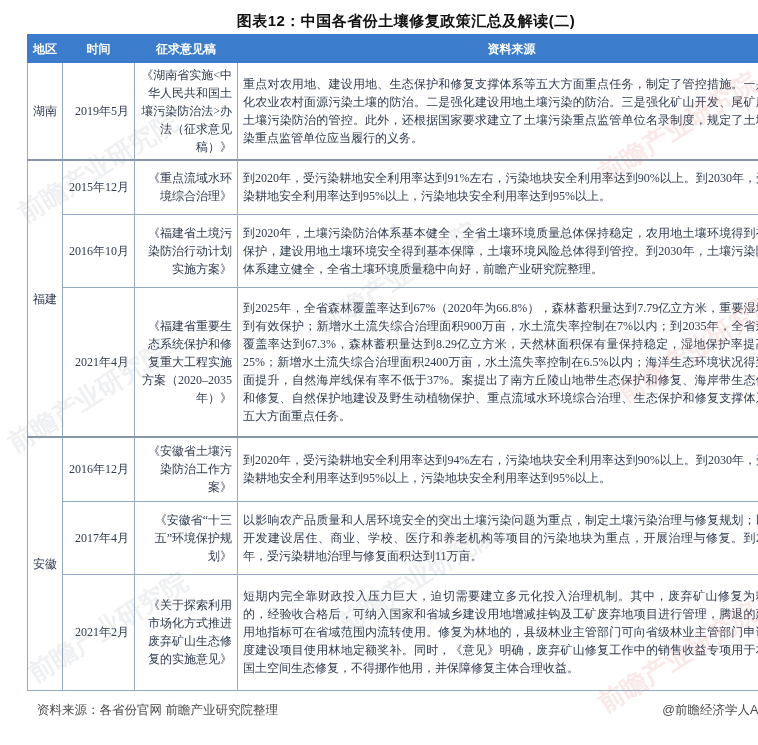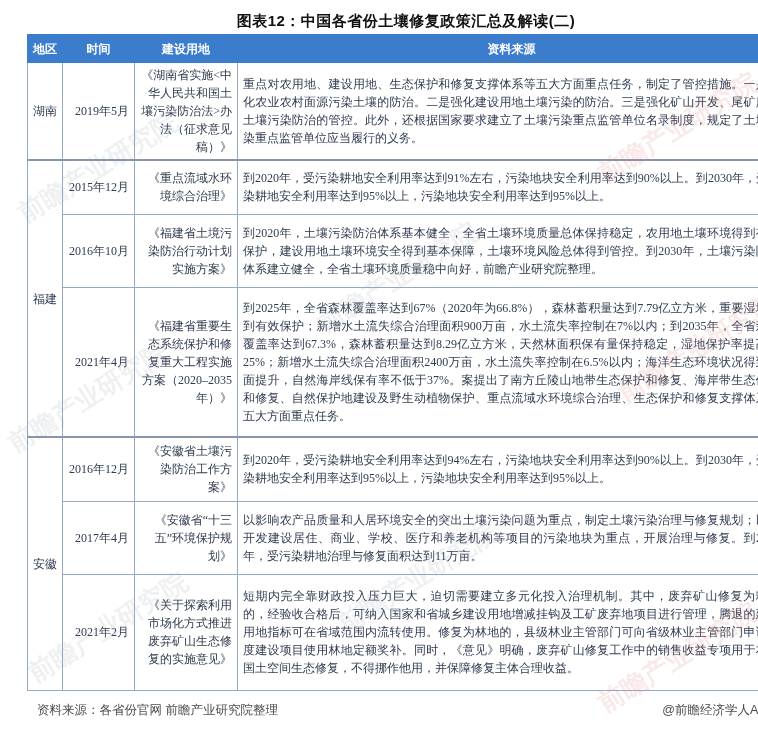--- a/index.html
+++ b/index.html
@@ -54,21 +54,21 @@
     <colgroup>
       <col style="width:35px">
         <col style="width:72px">
         <col style="width:103px">
         <col style="width:548px">
     </colgroup>
     <thead>
       <tr>
         <th>地区</th>
         <th>时间</th>
-        <th>建设用地</th>
+        <th>征求意见稿</th>
         <th>资料来源</th>
       </tr>
     </thead>
     <tbody>
       <tr class="r1">
         <td class="region">湖南</td>
         <td class="time">2019年5月</td>
         <td class="policy-name">《湖南省实施&lt;中华人民共和国土壤污染防治法&gt;办法（征求意见稿）》</td>
         <td class="content">重点对农用地、建设用地、生态保护和修复支撑体系等五大方面重点任务，制定了管控措施。一是强化农业农村面源污染土壤的防治。二是强化建设用地土壤污染的防治。三是强化矿山开发、尾矿库对土壤污染防治的管控。此外，还根据国家要求建立了土壤污染重点监管单位名录制度，规定了土壤污染重点监管单位应当履行的义务。</td>
       </tr>

